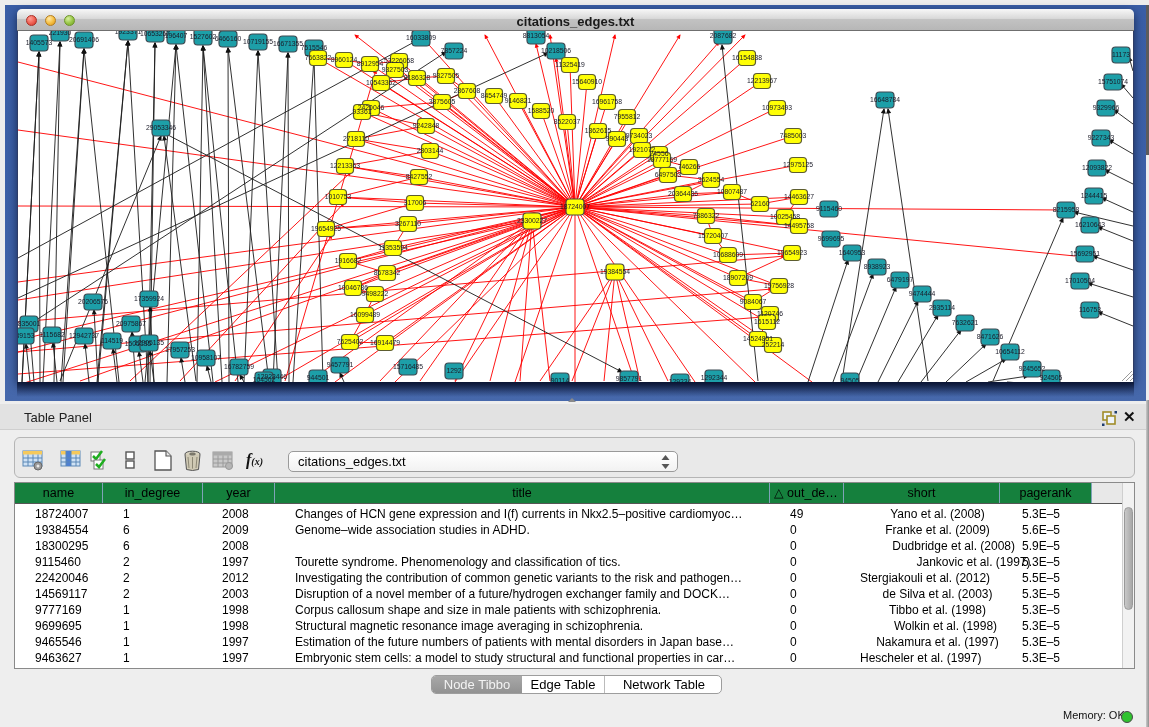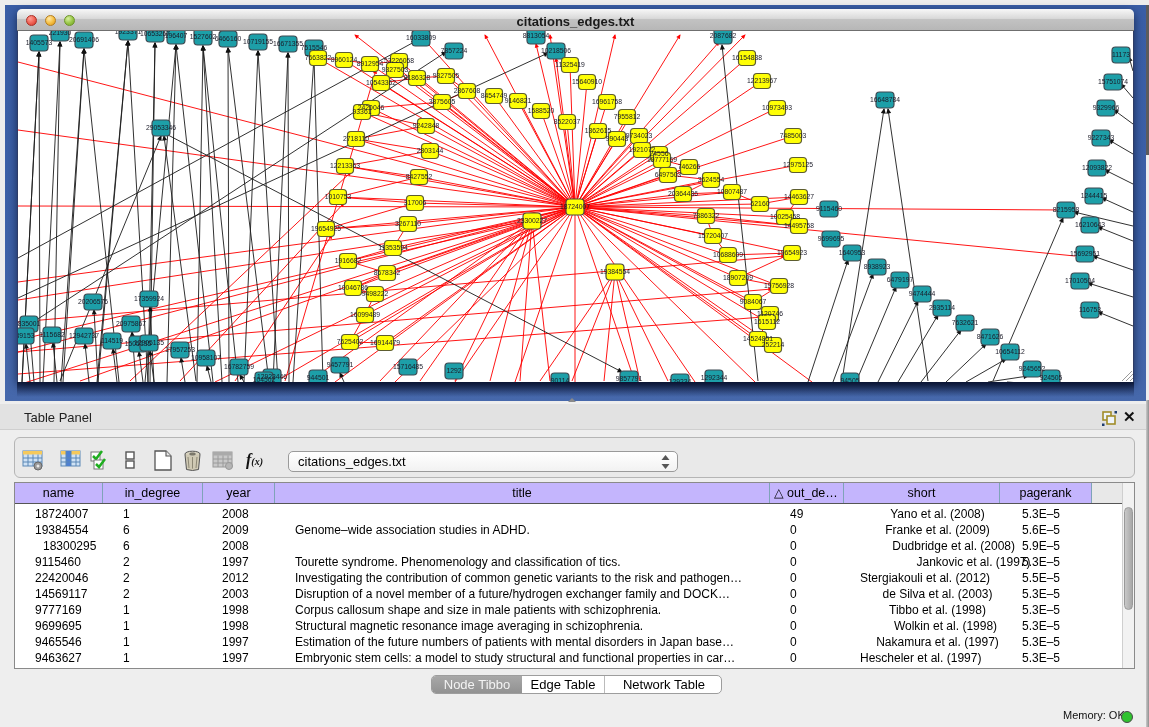--- a/index.html
+++ b/index.html
@@ -1,18 +1,18 @@
 <!DOCTYPE html>
 <html><head><meta charset="utf-8"><style>
 *{margin:0;padding:0;box-sizing:border-box}
 html,body{width:1149px;height:727px;overflow:hidden;background:#ededed;font-family:"Liberation Sans",sans-serif}
 .abs{position:absolute}
 .tr{position:absolute;left:15px;width:1105px;height:16px;font-size:12px;color:#000}
 .tr span{position:absolute;top:1px;white-space:nowrap}
-.th{position:absolute;top:483px;height:21px;background:#c4b5fd;border-right:1px solid #7fa3b8;font-size:12.5px;color:#000;text-align:center;line-height:21px}
+.th{position:absolute;top:483px;height:21px;background:#15803d;border-right:1px solid #7fa3b8;font-size:12.5px;color:#000;text-align:center;line-height:21px}
 </style></head><body>
 
 <div class="abs" style="left:5px;top:5px;width:1141px;height:396px;background:linear-gradient(180deg,#3a5ea6 0%,#3d61a8 60%,#4668ab 100%)"></div>
 <div class="abs" style="left:1146px;top:5px;width:3px;height:150px;background:#5c5c5c"></div>
 <div class="abs" style="left:17px;top:382px;width:1117px;height:15px;background:linear-gradient(180deg,rgba(8,18,48,.85),rgba(8,18,48,0))"></div>
 
 <div class="abs" style="left:17px;top:9px;width:1117px;height:373px;border-radius:5px 5px 0 0;box-shadow:0 3px 10px rgba(5,10,35,.65)">
  <div class="abs" style="left:0;top:0;width:1117px;height:22px;border-radius:5px 5px 0 0;background:linear-gradient(180deg,#f7f7f7 0%,#d9d9d9 45%,#c2c2c2 50%,#b7b7b7 100%);border-bottom:1px solid #6f6f6f"></div>
  <div class="abs" style="left:9px;top:6px;width:11px;height:11px;border-radius:50%;background:radial-gradient(circle at 35% 30%,#ff9d94,#ee5f51 55%,#c8352b);border:.5px solid #ad2e24"></div>
  <div class="abs" style="left:28px;top:6px;width:11px;height:11px;border-radius:50%;background:radial-gradient(circle at 35% 30%,#ffe9a8,#f5bd3e 55%,#d8931f);border:.5px solid #b57d1d"></div>
@@ -649,35 +649,36 @@
 <div class="th" style="left:275px;width:495px">title</div>
 <div class="th" style="left:770px;width:74px;text-align:left;padding-left:4px">△ out_de…</div>
 <div class="th" style="left:844px;width:156px">short</div>
 <div class="th" style="left:1000px;width:92px">pagerank</div>
 <div class="abs" style="left:1092px;top:483px;width:30px;height:21px;background:#e8e8e8;border-bottom:1px solid #8a8a8a"></div>
 <div class="abs" style="left:15px;top:503px;width:1107px;height:1px;background:#555"></div>
 <div class="tr" style="top:506px">
     <span style="left:20px">18724007</span>
     <span style="left:108px">1</span>
     <span style="left:207px">2008</span>
+    <span style="left:280px">Changes of HCN gene expression and I(f) currents in Nkx2.5–positive cardiomyoc…</span>
     <span style="left:775px">49</span>
     <span style="left:845px;width:155px;text-align:center">Yano et al. (2008)</span>
     <span style="left:1007px">5.3E–5</span>
   </div>
 <div class="tr" style="top:522px">
     <span style="left:20px">19384554</span>
     <span style="left:108px">6</span>
     <span style="left:207px">2009</span>
     <span style="left:280px">Genome–wide association studies in ADHD.</span>
     <span style="left:775px">0</span>
     <span style="left:845px;width:155px;text-align:center">Franke et al. (2009)</span>
     <span style="left:1007px">5.6E–5</span>
   </div>
 <div class="tr" style="top:538px">
-    <span style="left:28px">18300295</span>
+    <span style="left:20px">18300295</span>
     <span style="left:108px">6</span>
     <span style="left:207px">2008</span>
     <span style="left:775px">0</span>
     <span style="left:845px;width:155px;text-align:right">Dudbridge et al. (2008)</span>
     <span style="left:1007px">5.9E–5</span>
   </div>
 <div class="tr" style="top:554px">
     <span style="left:20px">9115460</span>
     <span style="left:108px">2</span>
     <span style="left:207px">1997</span>

